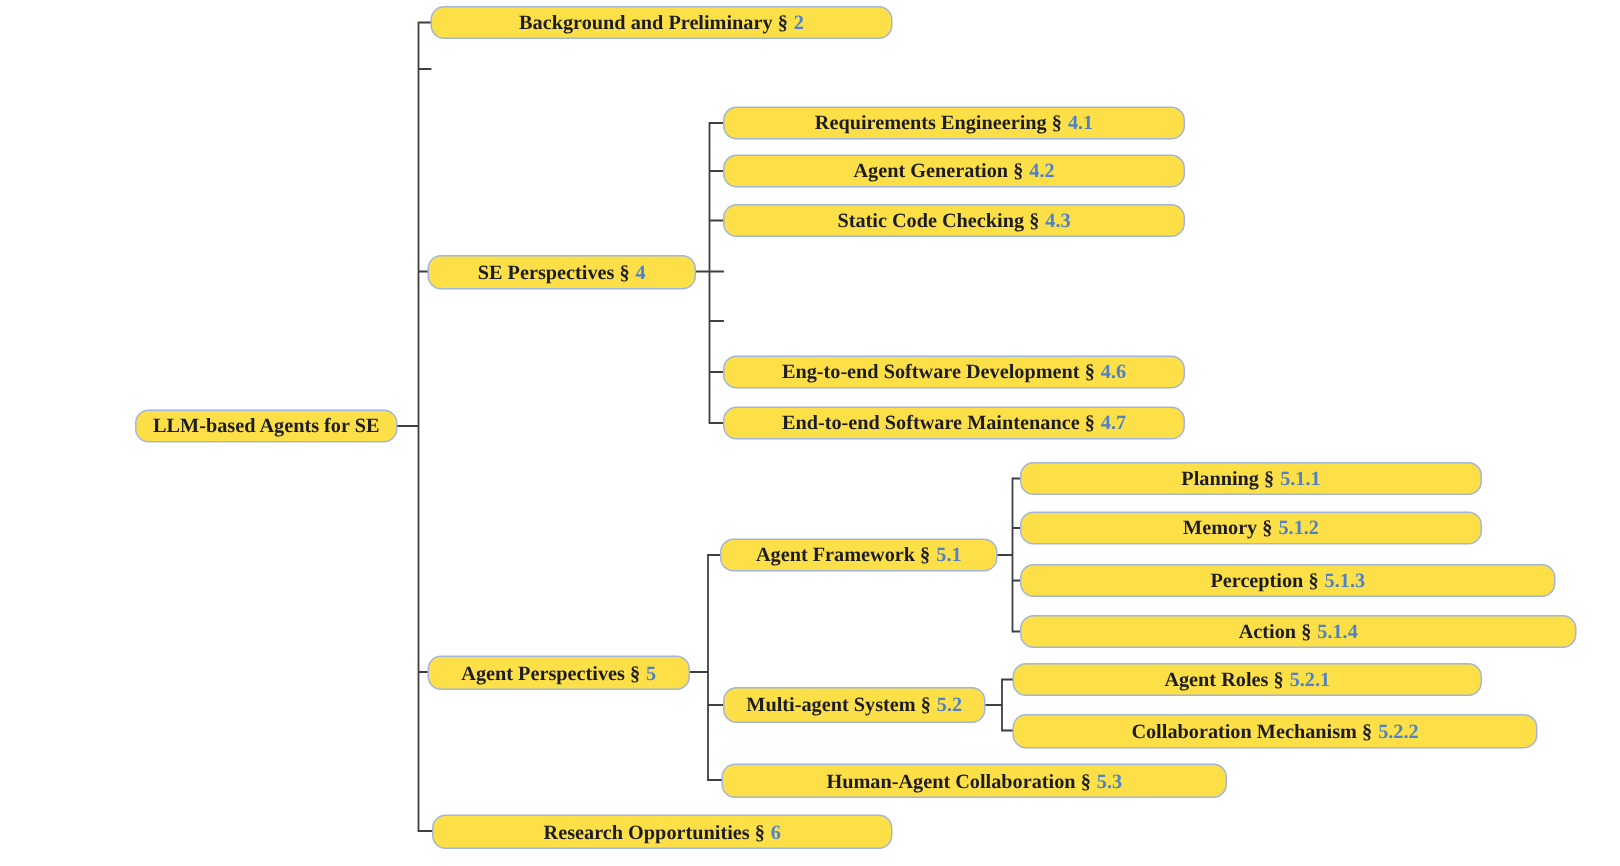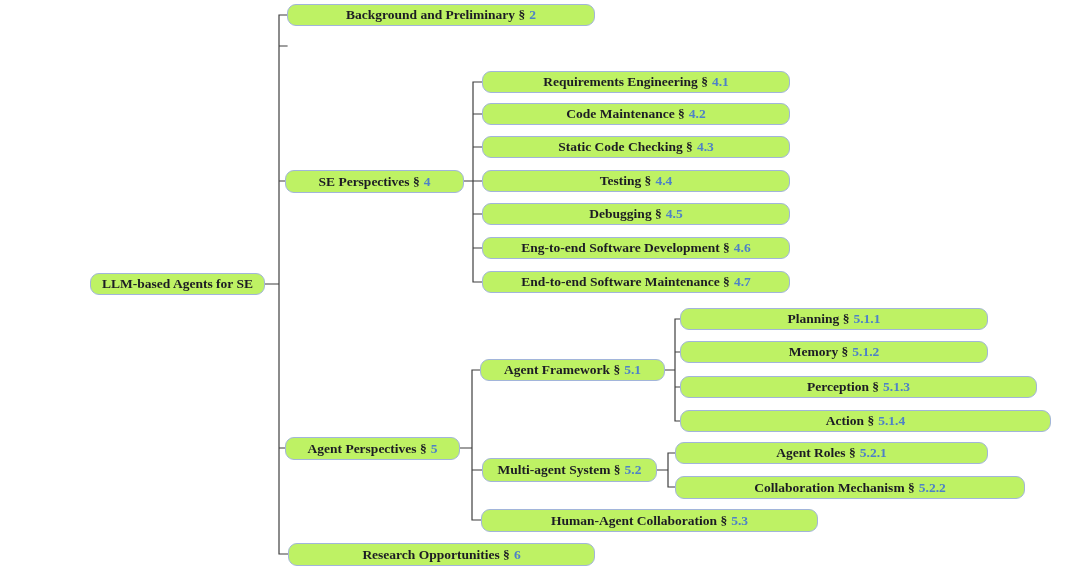--- a/index.html
+++ b/index.html
@@ -24,21 +24,21 @@
   svg.wires{
     position:absolute;left:0;top:0;width:1080px;height:577px;
     pointer-events:none;
   }
   .node{
     position:absolute;
     box-sizing:border-box;
     display:flex;align-items:center;justify-content:center;
     border:1.4px solid var(--border);
     border-radius:9px;
-    background:#bef264;
+    background:#fde047;
     font-size:13.5px;
     font-weight:600;
     color:var(--text);
     white-space:nowrap;
     line-height:1;
     padding:0 2px;
     text-align:right;
   }
   .node .num{
     color:var(--number);
@@ -79,38 +79,30 @@
     <span>SE Perspectives §</span>
     <span class="num">4</span>
   </div>
 
   <div class="node" style="left:482px;top:71px;width:308px;height:22px">
     <span>Requirements Engineering §</span>
     <span class="num">4.1</span>
   </div>
 
   <div class="node" style="left:482px;top:103px;width:308px;height:22px">
-    <span>Code Maintenance §</span>
+    <span>Agent Generation §</span>
     <span class="num">4.2</span>
   </div>
 
   <div class="node" style="left:482px;top:136px;width:308px;height:22px">
     <span>Static Code Checking §</span>
     <span class="num">4.3</span>
   </div>
 
-  <div class="node" style="left:482px;top:170px;width:308px;height:22px">
-    <span>Testing §</span>
-    <span class="num">4.4</span>
-  </div>
 
-  <div class="node" style="left:482px;top:203px;width:308px;height:22px">
-    <span>Debugging §</span>
-    <span class="num">4.5</span>
-  </div>
 
   <div class="node" style="left:482px;top:237px;width:308px;height:22px">
     <span>Eng-to-end Software Development §</span>
     <span class="num">4.6</span>
   </div>
 
   <div class="node" style="left:482px;top:271px;width:308px;height:22px">
     <span>End-to-end Software Maintenance §</span>
     <span class="num">4.7</span>
   </div>

